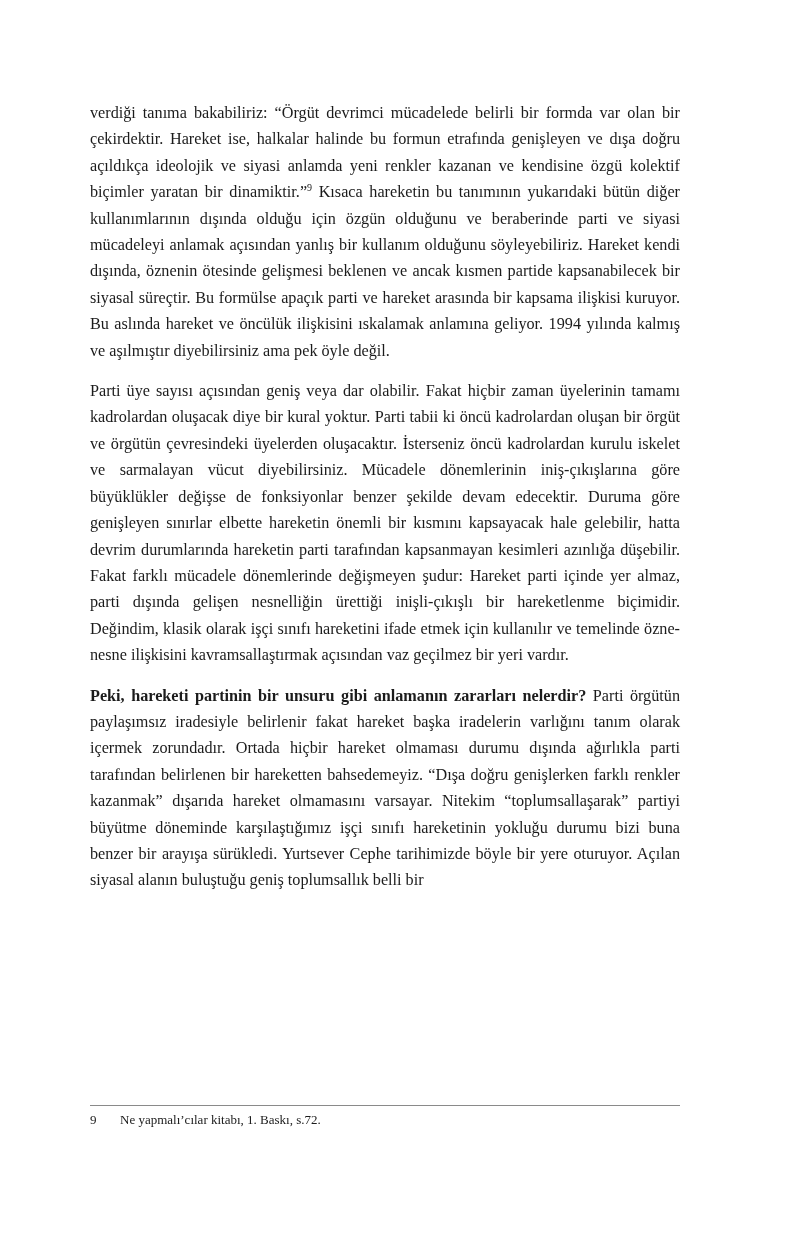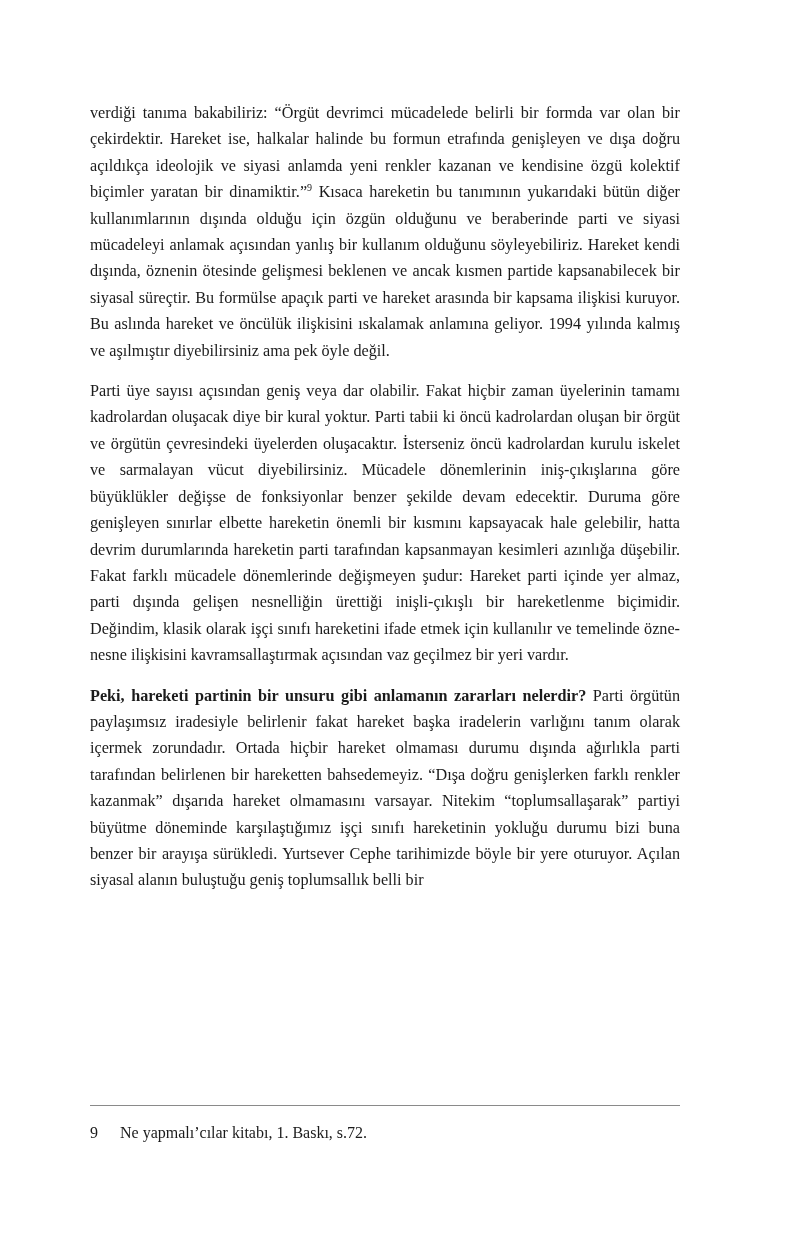--- a/index.html
+++ b/index.html
@@ -50,24 +50,23 @@
     top: 1105px;
     width: 590px;
     height: 1px;
     background: #8a8a8a;
   }
   .footnote {
     position: absolute;
     left: 90px;
     top: 1112px;
     width: 600px;
-    font-size: 16px;
+    font-size: 13px;
     line-height: 16px;
     color: #1b1b1b;
-    margin-top: 13px;
   }
   .footnote .fn-num {
     display: inline-block;
     width: 30px;
   }
   .footnote .fn-text {
     display: inline;
   }
 </style>
 </head>

